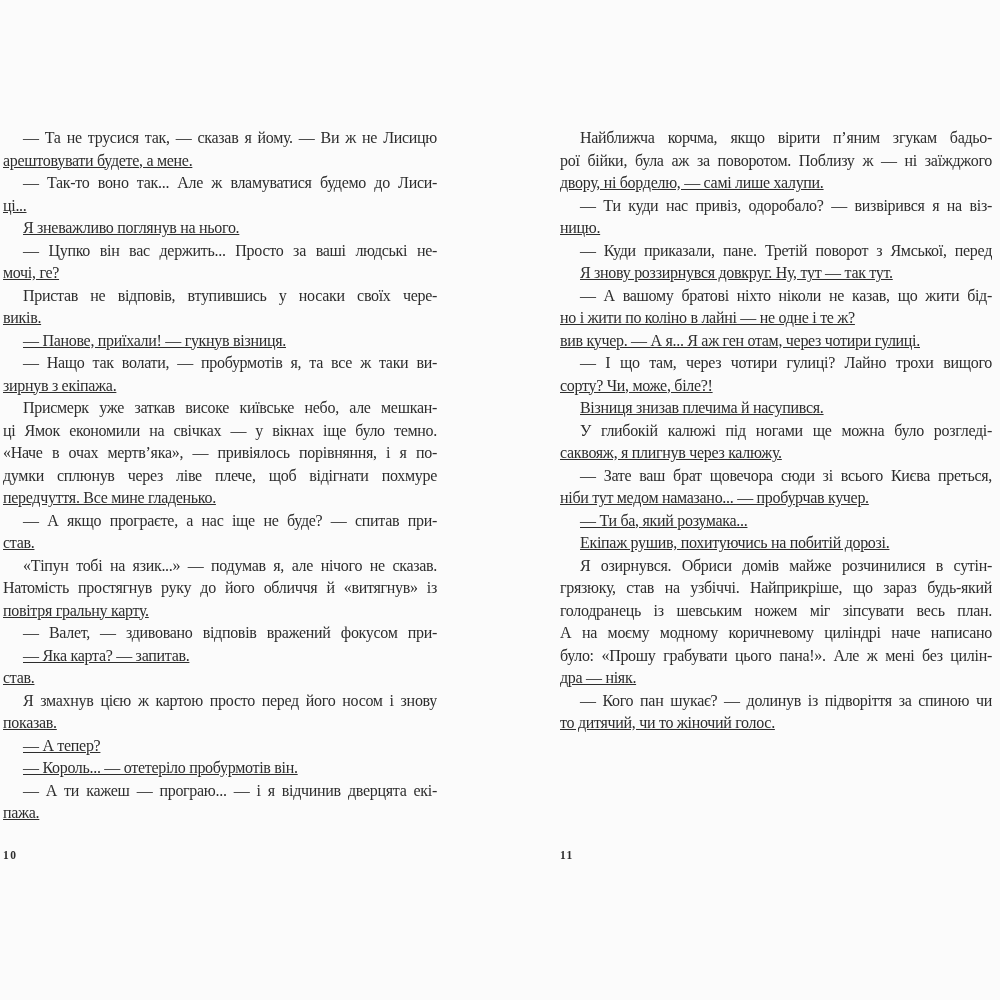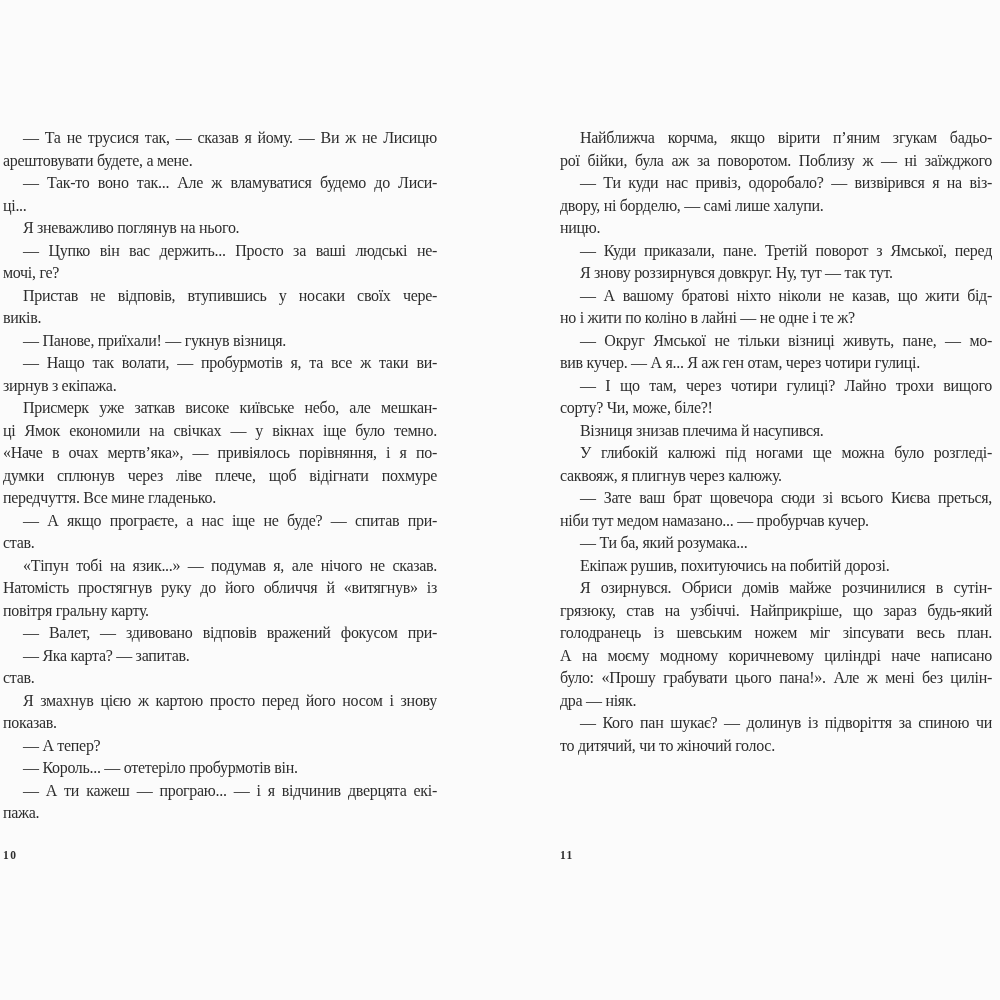--- a/index.html
+++ b/index.html
@@ -23,21 +23,21 @@
     letter-spacing: -0.3px;
   }
   #col-left  { left: 3px;   width: 434px; }
   #col-right { left: 560px; width: 432px; }
   .ln {
     height: 22.5px;
     overflow: hidden;
     text-align: justify;
     text-align-last: justify;
   }
-  .ln.end { text-align-last: left; }
+  .ln.end { text-align-last: left; text-decoration: underline; }
   .ln.ind { text-indent: 20px; }
   .pagenum {
     position: absolute;
     top: 849px;
     font-size: 11.5px;
     font-weight: 700;
     letter-spacing: 1.5px;
     text-align: left;
     color: var(--ink, #2d2d2d);
   }
@@ -77,28 +77,27 @@
     <div class="ln end">показав.</div>
     <div class="ln ind end">— А тепер?</div>
     <div class="ln ind end">— Король... — отетеріло пробурмотів він.</div>
     <div class="ln ind">— А ти кажеш — програю... — і я відчинив дверцята екі-</div>
     <div class="ln end">пажа.</div>
   </div>
 
 <div id="col-right" class="page-col">
     <div class="ln ind">Найближча корчма, якщо вірити п’яним згукам бадьо-</div>
     <div class="ln">рої бійки, була аж за поворотом. Поблизу ж — ні заїжджого</div>
+    <div class="ln end">двору, ні борделю, — самі лише халупи.</div>
     <div class="ln ind">— Ти куди нас привіз, одоробало? — визвірився я на віз-</div>
-    <div class="ln end">двору, ні борделю, — самі лише халупи.</div>
     <div class="ln end">ницю.</div>
     <div class="ln ind">— Куди приказали, пане. Третій поворот з Ямської, перед</div>
     <div class="ln ind end">Я знову роззирнувся довкруг. Ну, тут — так тут.</div>
     <div class="ln ind">— А вашому братові ніхто ніколи не казав, що жити бід-</div>
     <div class="ln end">но і жити по коліно в лайні — не одне і те ж?</div>
-    <div class="ln ind">— Округ Ямської не тільки візниці живуть, пане, — мо-</div>
     <div class="ln end">вив кучер. — А я... Я аж ген отам, через чотири гулиці.</div>
     <div class="ln ind">— І що там, через чотири гулиці? Лайно трохи вищого</div>
     <div class="ln end">сорту? Чи, може, біле?!</div>
     <div class="ln ind end">Візниця знизав плечима й насупився.</div>
     <div class="ln ind">У глибокій калюжі під ногами ще можна було розгледі-</div>
     <div class="ln end">саквояж, я плигнув через калюжу.</div>
     <div class="ln ind">— Зате ваш брат щовечора сюди зі всього Києва преться,</div>
     <div class="ln end">ніби тут медом намазано... — пробурчав кучер.</div>
     <div class="ln ind end">— Ти ба, який розумака...</div>
     <div class="ln ind end">Екіпаж рушив, похитуючись на побитій дорозі.</div>

